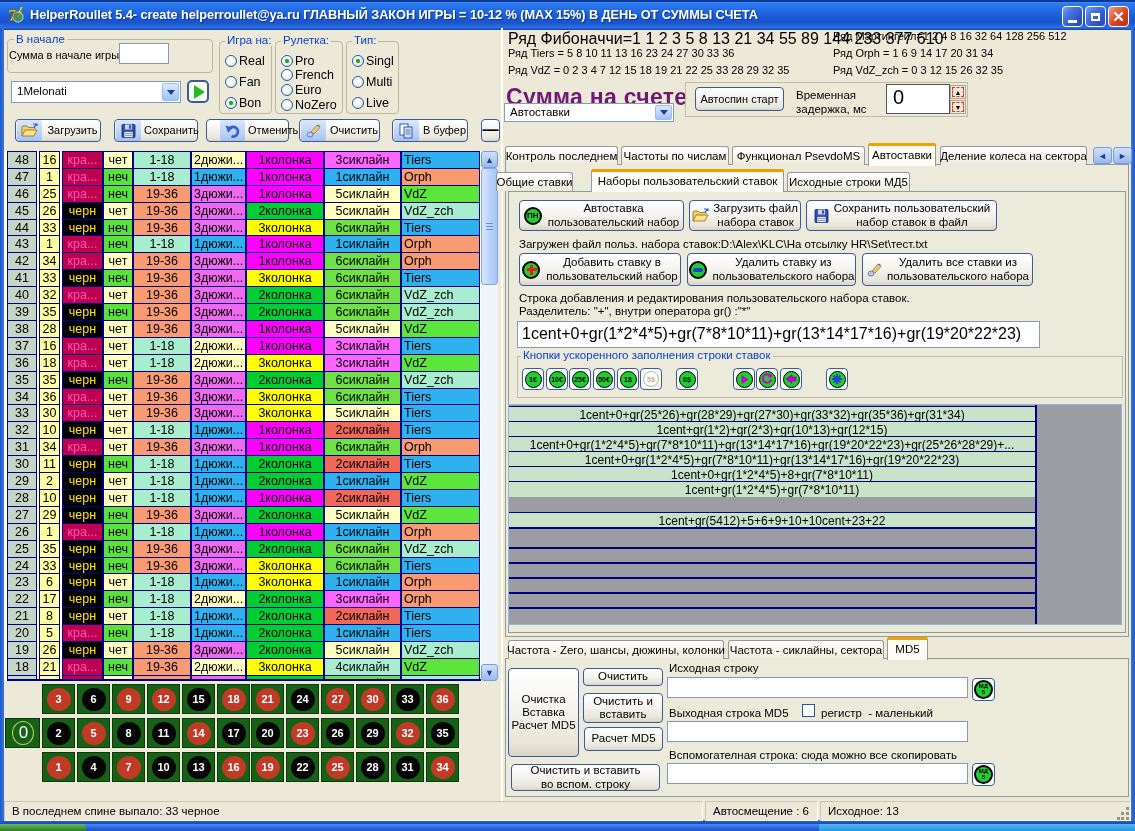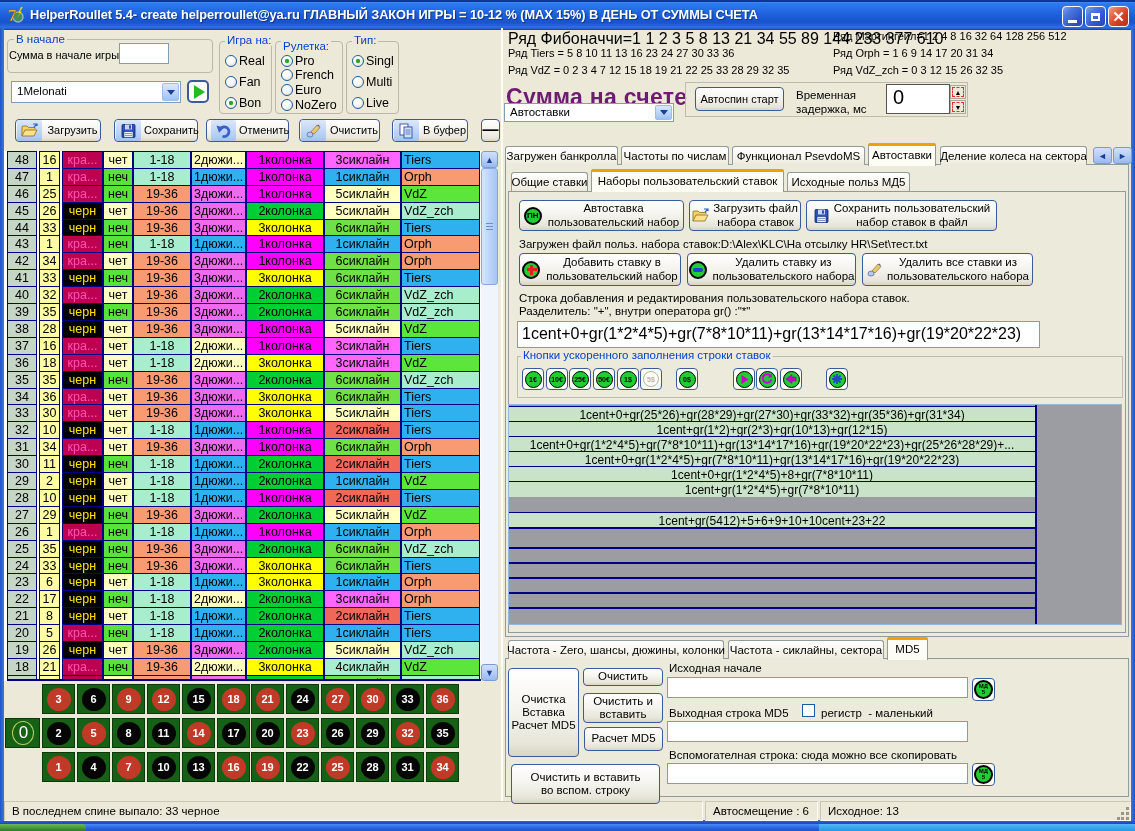--- a/index.html
+++ b/index.html
@@ -85,21 +85,21 @@
 </div>
 <div class="gb" style="left:219px;top:41px;width:53px;height:73px;"></div>
     <div class="gblab" style="left:225px;top:34px;">Игра на:</div>
     <div class="rad" style="left:225px;top:55px;"></div>
     <div class="radlab" style="left:239px;top:54px;">Real</div>
     <div class="rad" style="left:225px;top:76px;"></div>
     <div class="radlab" style="left:239px;top:75px;">Fan</div>
     <div class="rad on" style="left:225px;top:97px;"></div>
     <div class="radlab" style="left:239px;top:96px;">Bon</div>
     <div class="gb" style="left:275px;top:41px;width:68px;height:73px;"></div>
-    <div class="gblab" style="left:281px;top:40px;">Рулетка:</div>
+    <div class="gblab" style="left:281px;top:34px;">Рулетка:</div>
     <div class="rad on" style="left:281px;top:55px;"></div>
     <div class="radlab" style="left:295px;top:54px;">Pro</div>
     <div class="rad" style="left:281px;top:69px;"></div>
     <div class="radlab" style="left:295px;top:68px;">French</div>
     <div class="rad" style="left:281px;top:84px;"></div>
     <div class="radlab" style="left:295px;top:83px;">Euro</div>
     <div class="rad" style="left:281px;top:99px;"></div>
     <div class="radlab" style="left:295px;top:98px;">NoZero</div>
     <div class="gb" style="left:346px;top:41px;width:53px;height:73px;"></div>
     <div class="gblab" style="left:352px;top:34px;">Тип:</div>
@@ -125,21 +125,21 @@
           <rect x="2" y="1.5" width="13" height="13" rx="1" fill="#2f52b4" stroke="#0d2368" stroke-width="0.8"></rect>
           <rect x="5" y="1.5" width="7" height="5" fill="#c8d4f2"></rect>
           <rect x="9" y="2.3" width="2" height="3.4" fill="#2f52b4"></rect>
           <rect x="4" y="8.5" width="9" height="6" fill="#e8ecf8" stroke="#0d2368" stroke-width="0.5"></rect>
           <rect x="5" y="10" width="7" height="1" fill="#8898c0"></rect>
           <rect x="5" y="12" width="7" height="1" fill="#8898c0"></rect>
         </svg>
       </span>
       <span style="flex:1;text-align:center;white-space:nowrap;">Сохранить</span>
     </div>
-    <div class="btn" style="left:206px;top:119px;width:83px;height:23px;justify-content:flex-start;padding-left:4px;font-size:11px;">
+    <div class="btn" style="left:206px;top:119px;width:83px;height:23px;justify-content:flex-start;padding-left:13px;font-size:11px;">
       <span class="icobox">
         <svg class="tb-ico" viewBox="0 0 17 16">
           <path d="M5.5 5.5 A4.8 4.8 0 1 1 7.5 13.2" fill="none" stroke="#3a5fc8" stroke-width="2.8"></path>
           <path d="M1.5 2.5 L9 4.8 L4 9.8 Z" fill="#3a5fc8"></path>
         </svg>
       </span>
       <span style="flex:1;text-align:center;white-space:nowrap;">Отменить</span>
     </div>
     <div class="btn" style="left:299px;top:119px;width:81px;height:23px;justify-content:flex-start;padding-left:1px;font-size:11px;">
       <span class="icobox">
@@ -610,35 +610,35 @@
 <div class="lab" style="left:796px;top:88px;line-height:1.25;">Временная<br>задержка, мс</div>
 <div class="inp" style="left:886px;top:84px;width:64px;height:30px;border-color:#555;"></div>
 <div class="ab" style="left:893px;top:86px;font-size:20px;color:#000;">0</div>
 <div class="ab" style="left:950px;top:85px;width:16px;height:14px;background:#ece9d8;border:1px solid #aca899;outline:1px dashed #e03030;outline-offset:-3px;display:flex;align-items:center;justify-content:center;">
       <span style="font-size:7px;">▲</span>
     </div>
 <div class="ab" style="left:950px;top:100px;width:16px;height:14px;background:#ece9d8;border:1px solid #aca899;outline:1px dashed #e03030;outline-offset:-3px;display:flex;align-items:center;justify-content:center;">
       <span style="font-size:7px;">▼</span>
     </div>
 <div class="ab" style="left:505px;top:164px;width:624px;height:473px;background:#eceadb;border:1px solid #919b9c;"></div>
-    <div class="tab" style="left:505px;top:146px;width:113px;height:19px;">Загружен банкролла</div>
+    <div class="tab" style="left:505px;top:146px;width:113px;height:19px;">Контроль последнем</div>
     <div class="tab" style="left:621px;top:146px;width:108px;height:19px;">Частоты по числам</div>
     <div class="tab" style="left:732px;top:146px;width:133px;height:19px;">Функционал PsevdoMS</div>
     <div class="tab act" style="left:868px;top:143px;width:68px;height:23px;">Автоставки</div>
     <div class="tab" style="left:940px;top:146px;width:147px;height:19px;">Деление колеса на сектора</div>
     <div class="sb-btn" style="left:1093px;top:147px;width:19px;height:17px;">
       <span style="font-size:9px;color:#1b3f93;">◄</span>
     </div>
     <div class="sb-btn" style="left:1113px;top:147px;width:19px;height:17px;">
       <span style="font-size:9px;color:#1b3f93;">►</span>
     </div>
     <div class="ab" style="left:508px;top:191px;width:618px;height:442px;background:#eceadb;border:1px solid #919b9c;"></div>
-    <div class="tab" style="left:511px;top:172px;width:77px;height:19px;text-align:right;">Общие ставки</div>
+    <div class="tab" style="left:496px;top:172px;width:77px;height:19px;text-align:right;">Общие ставки</div>
     <div class="tab act" style="left:591px;top:169px;width:193px;height:23px;">Наборы пользовательский ставок</div>
-    <div class="tab" style="left:787px;top:172px;width:123px;height:19px;">Исходные польз МД5</div>
+    <div class="tab" style="left:787px;top:172px;width:123px;height:19px;">Исходные строки МД5</div>
     <div class="btn" style="left:519px;top:200px;width:165px;height:31px;">
       <div class="grn-circ" style="width:18px;height:18px;font-size:8px;flex:none;margin-right:6px;">ПН</div>
       <span>Автоставка<br>пользовательский набор</span>
     </div>
     <div class="btn" style="left:689px;top:200px;width:112px;height:31px;">
       <svg class="tb-ico" viewBox="0 0 17 16">
         <path d="M1 13 L1 4 Q1 3 2 3 L6 3 L7.5 4.5 L14 4.5 L14 6" fill="#f7d064" stroke="#8a6d1d" stroke-width="0.8"></path>
         <path d="M1 13 L4 7 L16 7 L13 13 Z" fill="#fde28a" stroke="#8a6d1d" stroke-width="0.8"></path>
         <path d="M12 1 L16 1 L16 3 M16 1 L13 4" stroke="#2a62c8" stroke-width="1.2" fill="none"></path>
       </svg>
@@ -758,24 +758,24 @@
     </div>
     <div class="btn" style="left:583px;top:668px;width:80px;height:18px;">
       <span>Очистить</span>
     </div>
     <div class="btn" style="left:583px;top:693px;width:80px;height:30px;">
       <span>Очистить и<br>вставить</span>
     </div>
     <div class="btn" style="left:584px;top:727px;width:79px;height:24px;">
       <span>Расчет MD5</span>
     </div>
-    <div class="btn" style="left:511px;top:764px;width:149px;height:40px;">
+    <div class="btn" style="left:511px;top:764px;width:149px;height:27px;">
       <span>Очистить и  вставить<br>во вспом. строку</span>
     </div>
-    <div class="lab" style="left:669px;top:662px;">Исходная начале</div>
+    <div class="lab" style="left:669px;top:662px;">Исходная строку</div>
     <div class="inp" style="left:667px;top:677px;width:301px;height:21px;"></div>
     <div class="lab" style="left:669px;top:707px;">Выходная строка MD5</div>
     <div class="ab" style="left:802px;top:704px;width:13px;height:13px;background:#fff;border:1px solid #1d5c99;"></div>
     <div class="lab" style="left:821px;top:707px;">регистр&nbsp; - маленький</div>
     <div class="inp" style="left:667px;top:721px;width:301px;height:21px;"></div>
     <div class="lab" style="left:669px;top:749px;">Вспомогателная строка: сюда можно все скопировать</div>
     <div class="inp" style="left:667px;top:763px;width:301px;height:21px;"></div>
     <div class="ico-btn" style="left:972px;top:678px;width:23px;height:23px;border-width:1.5px;">
       <div class="grn-circ" style="width:19px;height:19px;border-width:2.5px;font-size:6px;line-height:0.95;flex-direction:column;font-weight:bold;">
         <div>МД</div>

